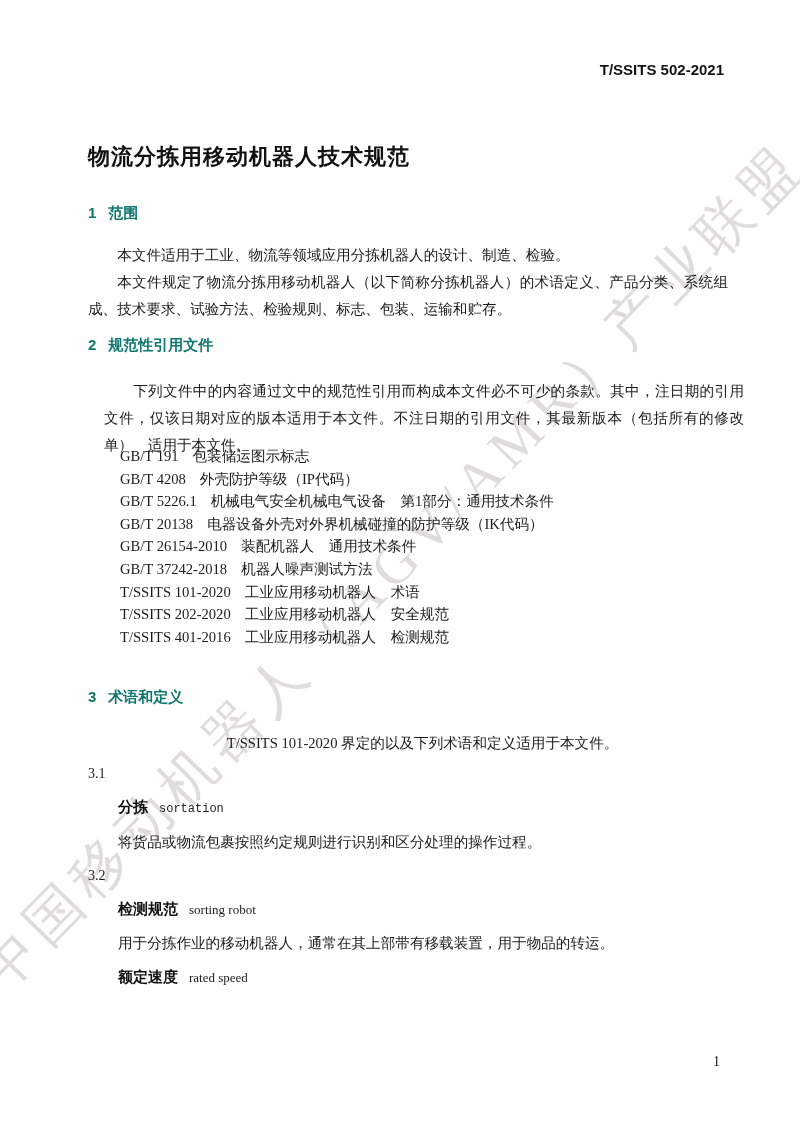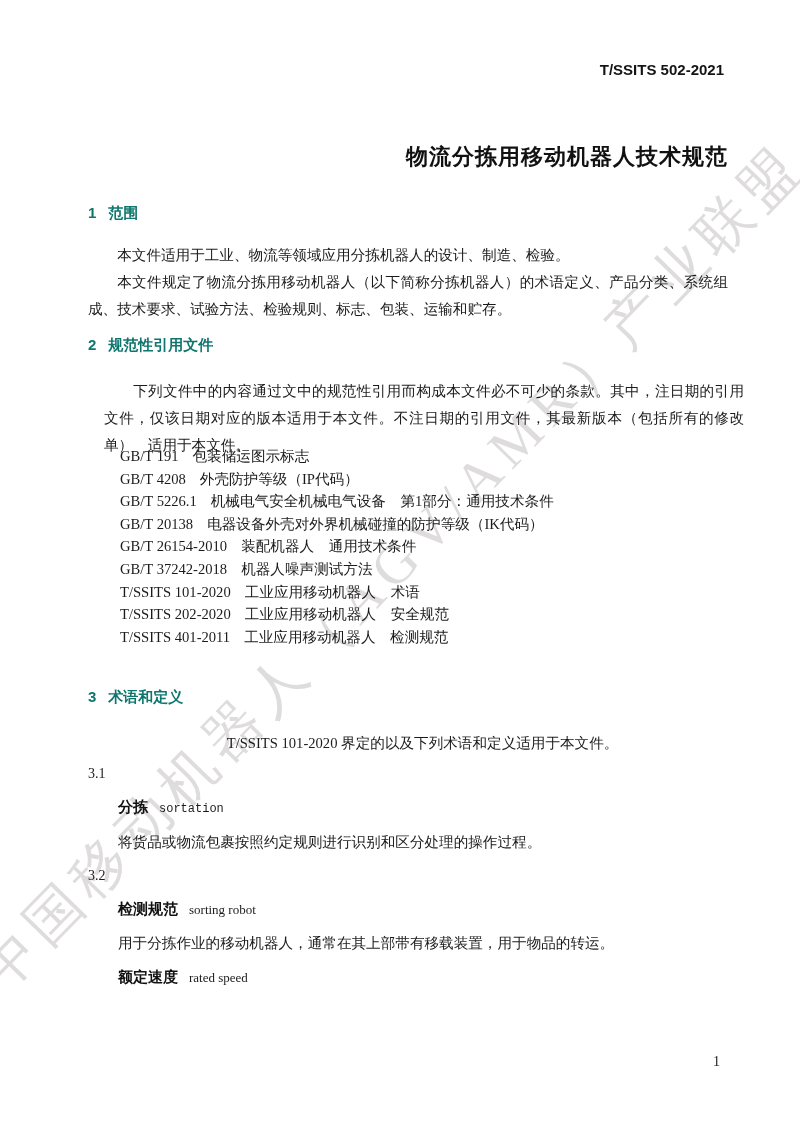--- a/index.html
+++ b/index.html
@@ -17,21 +17,21 @@
     font-family:"Liberation Serif","DejaVu Serif",serif;
     pointer-events:none;
   }
   .doc-number {
     position:absolute; top:61px; right:76px;
     font-family:"Liberation Sans","DejaVu Sans",sans-serif;
     font-size:15px; font-weight:600; color:#141414;
   }
   .title {
     position:absolute; top:142px; left:88px; width:640px; margin:0;
-    text-align:right; font-size:22px; font-weight:bold; letter-spacing:1px;
+    text-align:left; font-size:22px; font-weight:bold; letter-spacing:1px;
     font-family:"Liberation Sans","DejaVu Sans",sans-serif; color:#111;
   }
   .sec { position:absolute; left:88px; width:640px; }
   .sec-heading {
     font-family:"Liberation Sans","DejaVu Sans",sans-serif;
     font-weight:bold; font-size:15px; color:#0f766e;
   }
   .sec-heading .sec-num { margin-right:12px; }
   #s1h { top:204px; } #s1b { top:242px; }
   #s2h { top:336px; } #s2i { top:378px;margin-left:16px; } #s2r { top:445px; }
@@ -115,21 +115,21 @@
 
       <div class="ref-line">
         <span class="ref-code">T/SSITS 101-2020</span><span class="ref-title">工业应用移动机器人　术语</span>
       </div>
 
       <div class="ref-line">
         <span class="ref-code">T/SSITS 202-2020</span><span class="ref-title">工业应用移动机器人　安全规范</span>
       </div>
 
       <div class="ref-line">
-        <span class="ref-code">T/SSITS 401-2011</span><span class="ref-title">工业应用移动机器人　检测规范</span>
+        <span class="ref-code">T/SSITS 401-2016</span><span class="ref-title">工业应用移动机器人　检测规范</span>
       </div>
     </div>
 
   <div class="sec sec-heading" id="s3h">
     <span class="sec-num">3</span><span>术语和定义</span>
   </div>
 
   <div class="sec" id="s3i">
     <p class="body-p single">T/SSITS 101-2020 界定的以及下列术语和定义适用于本文件。</p>
   </div>

